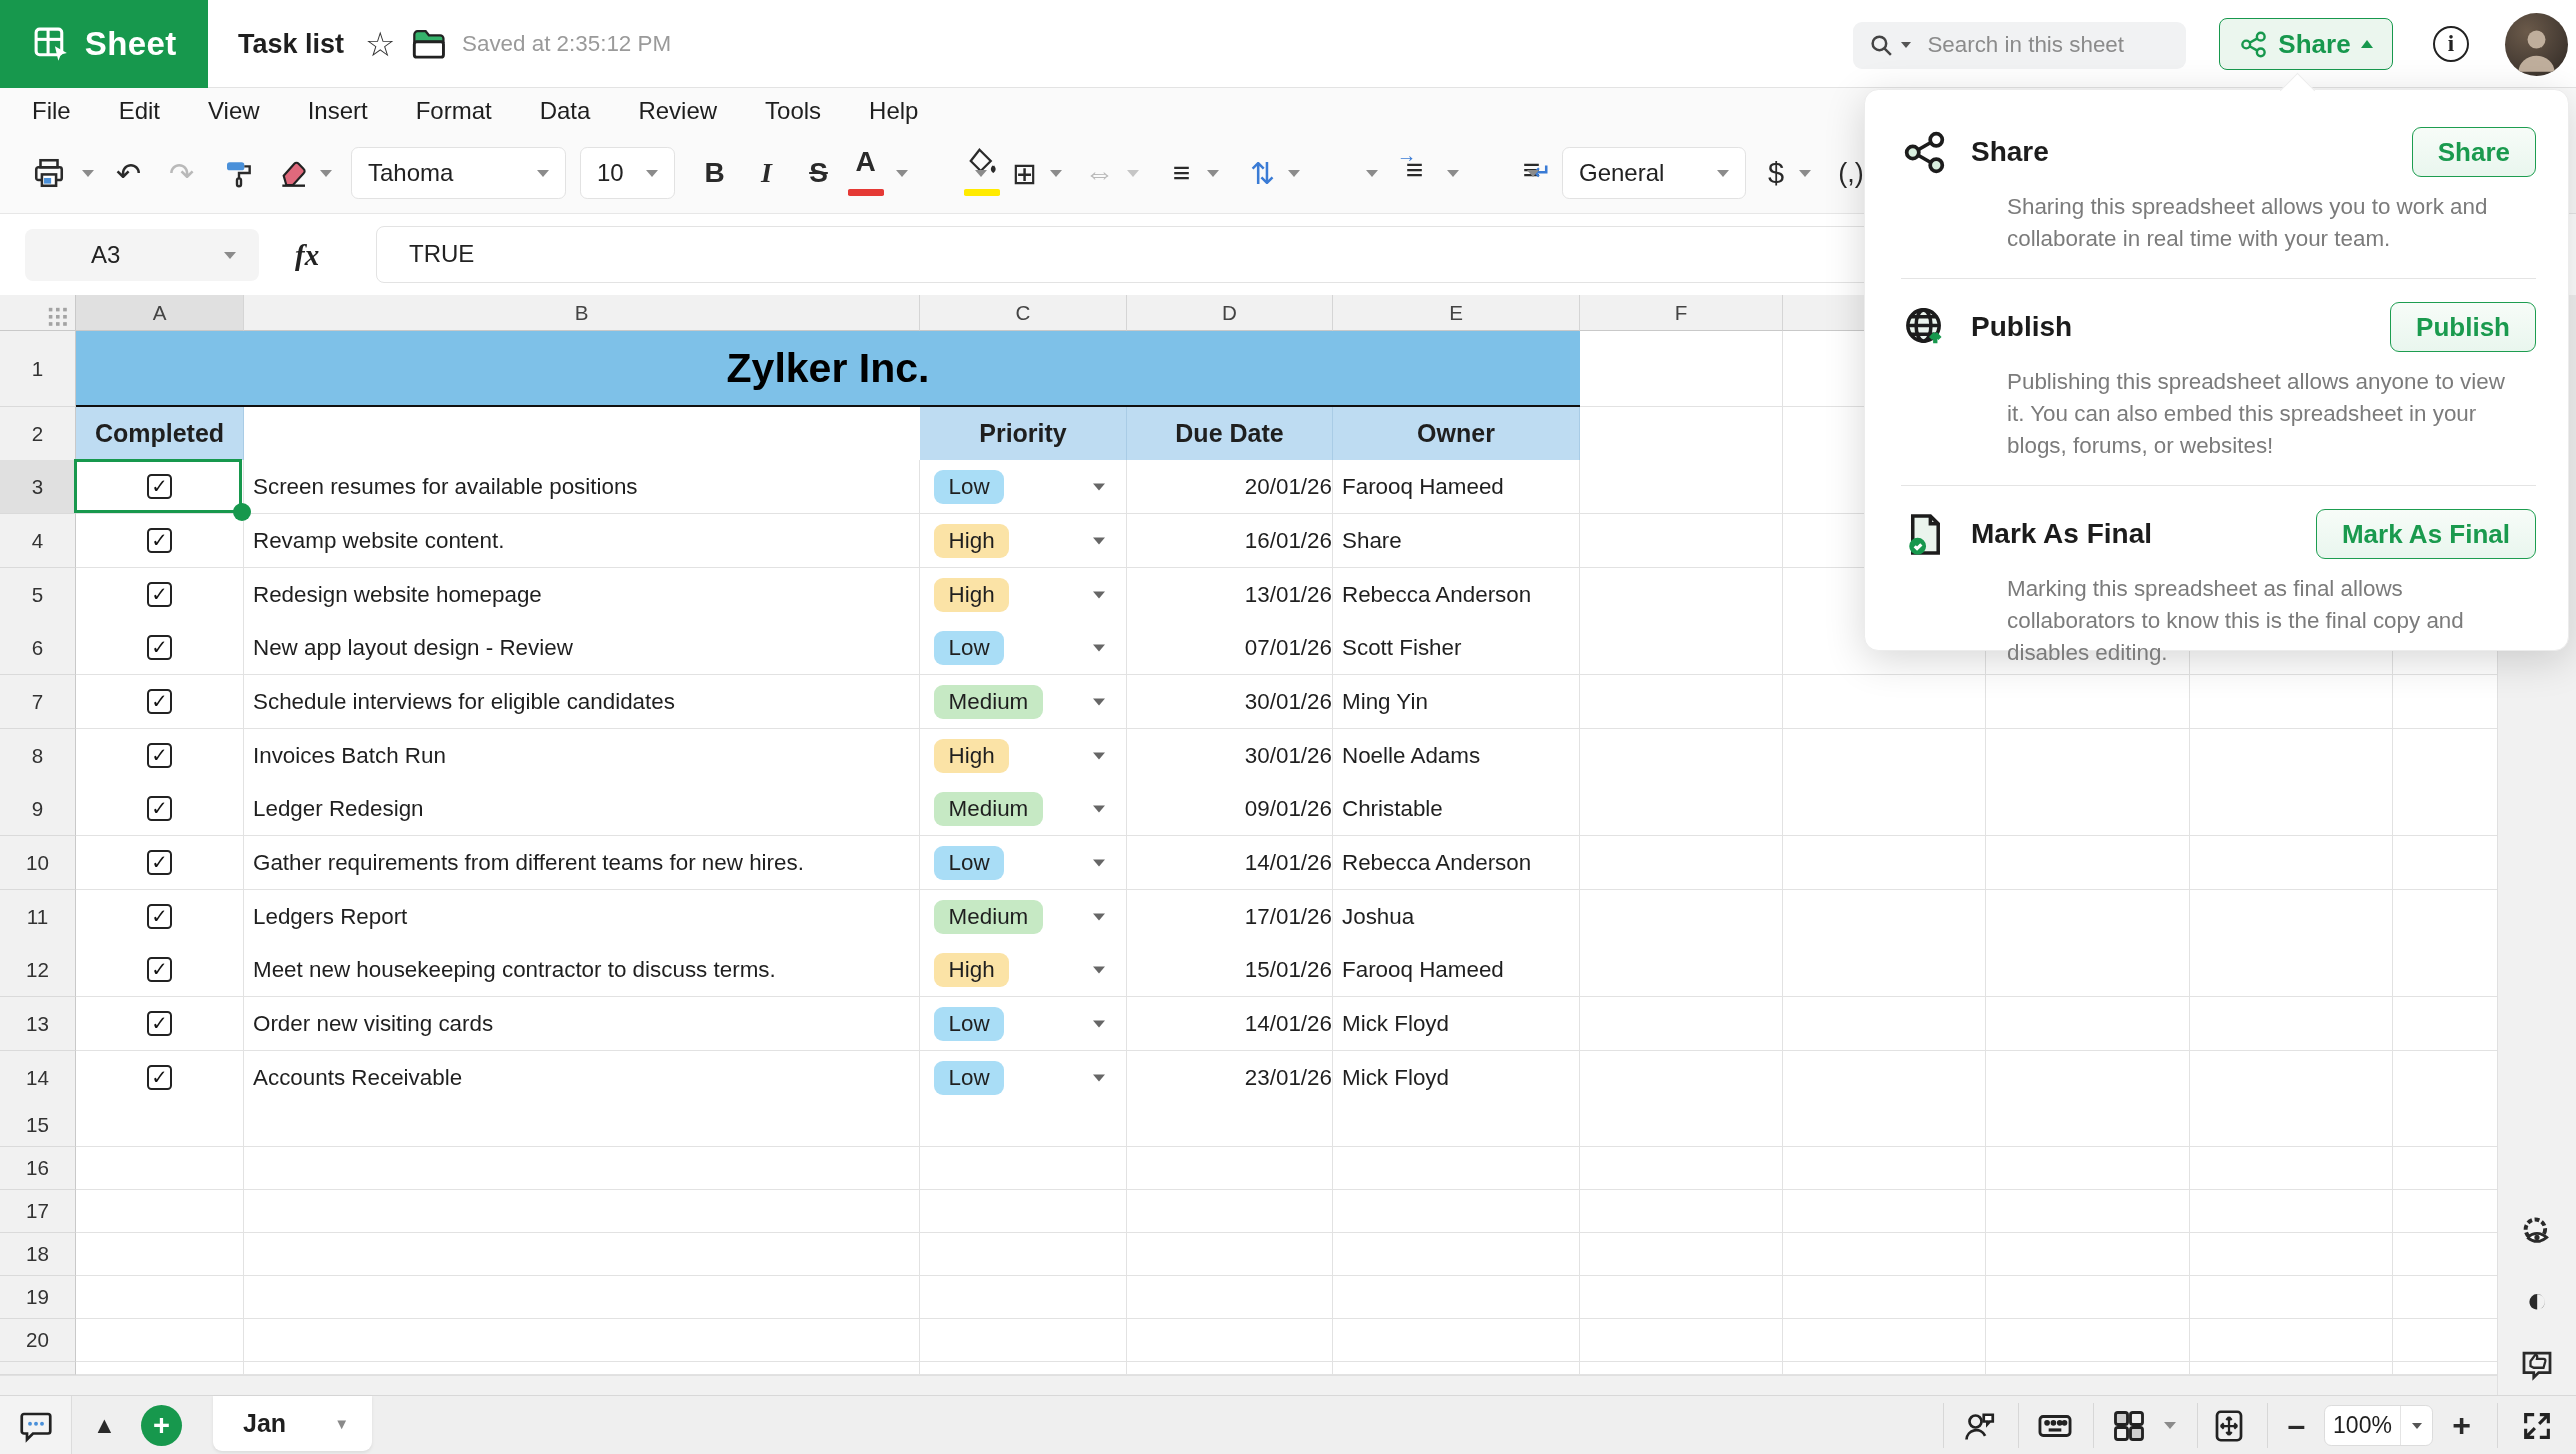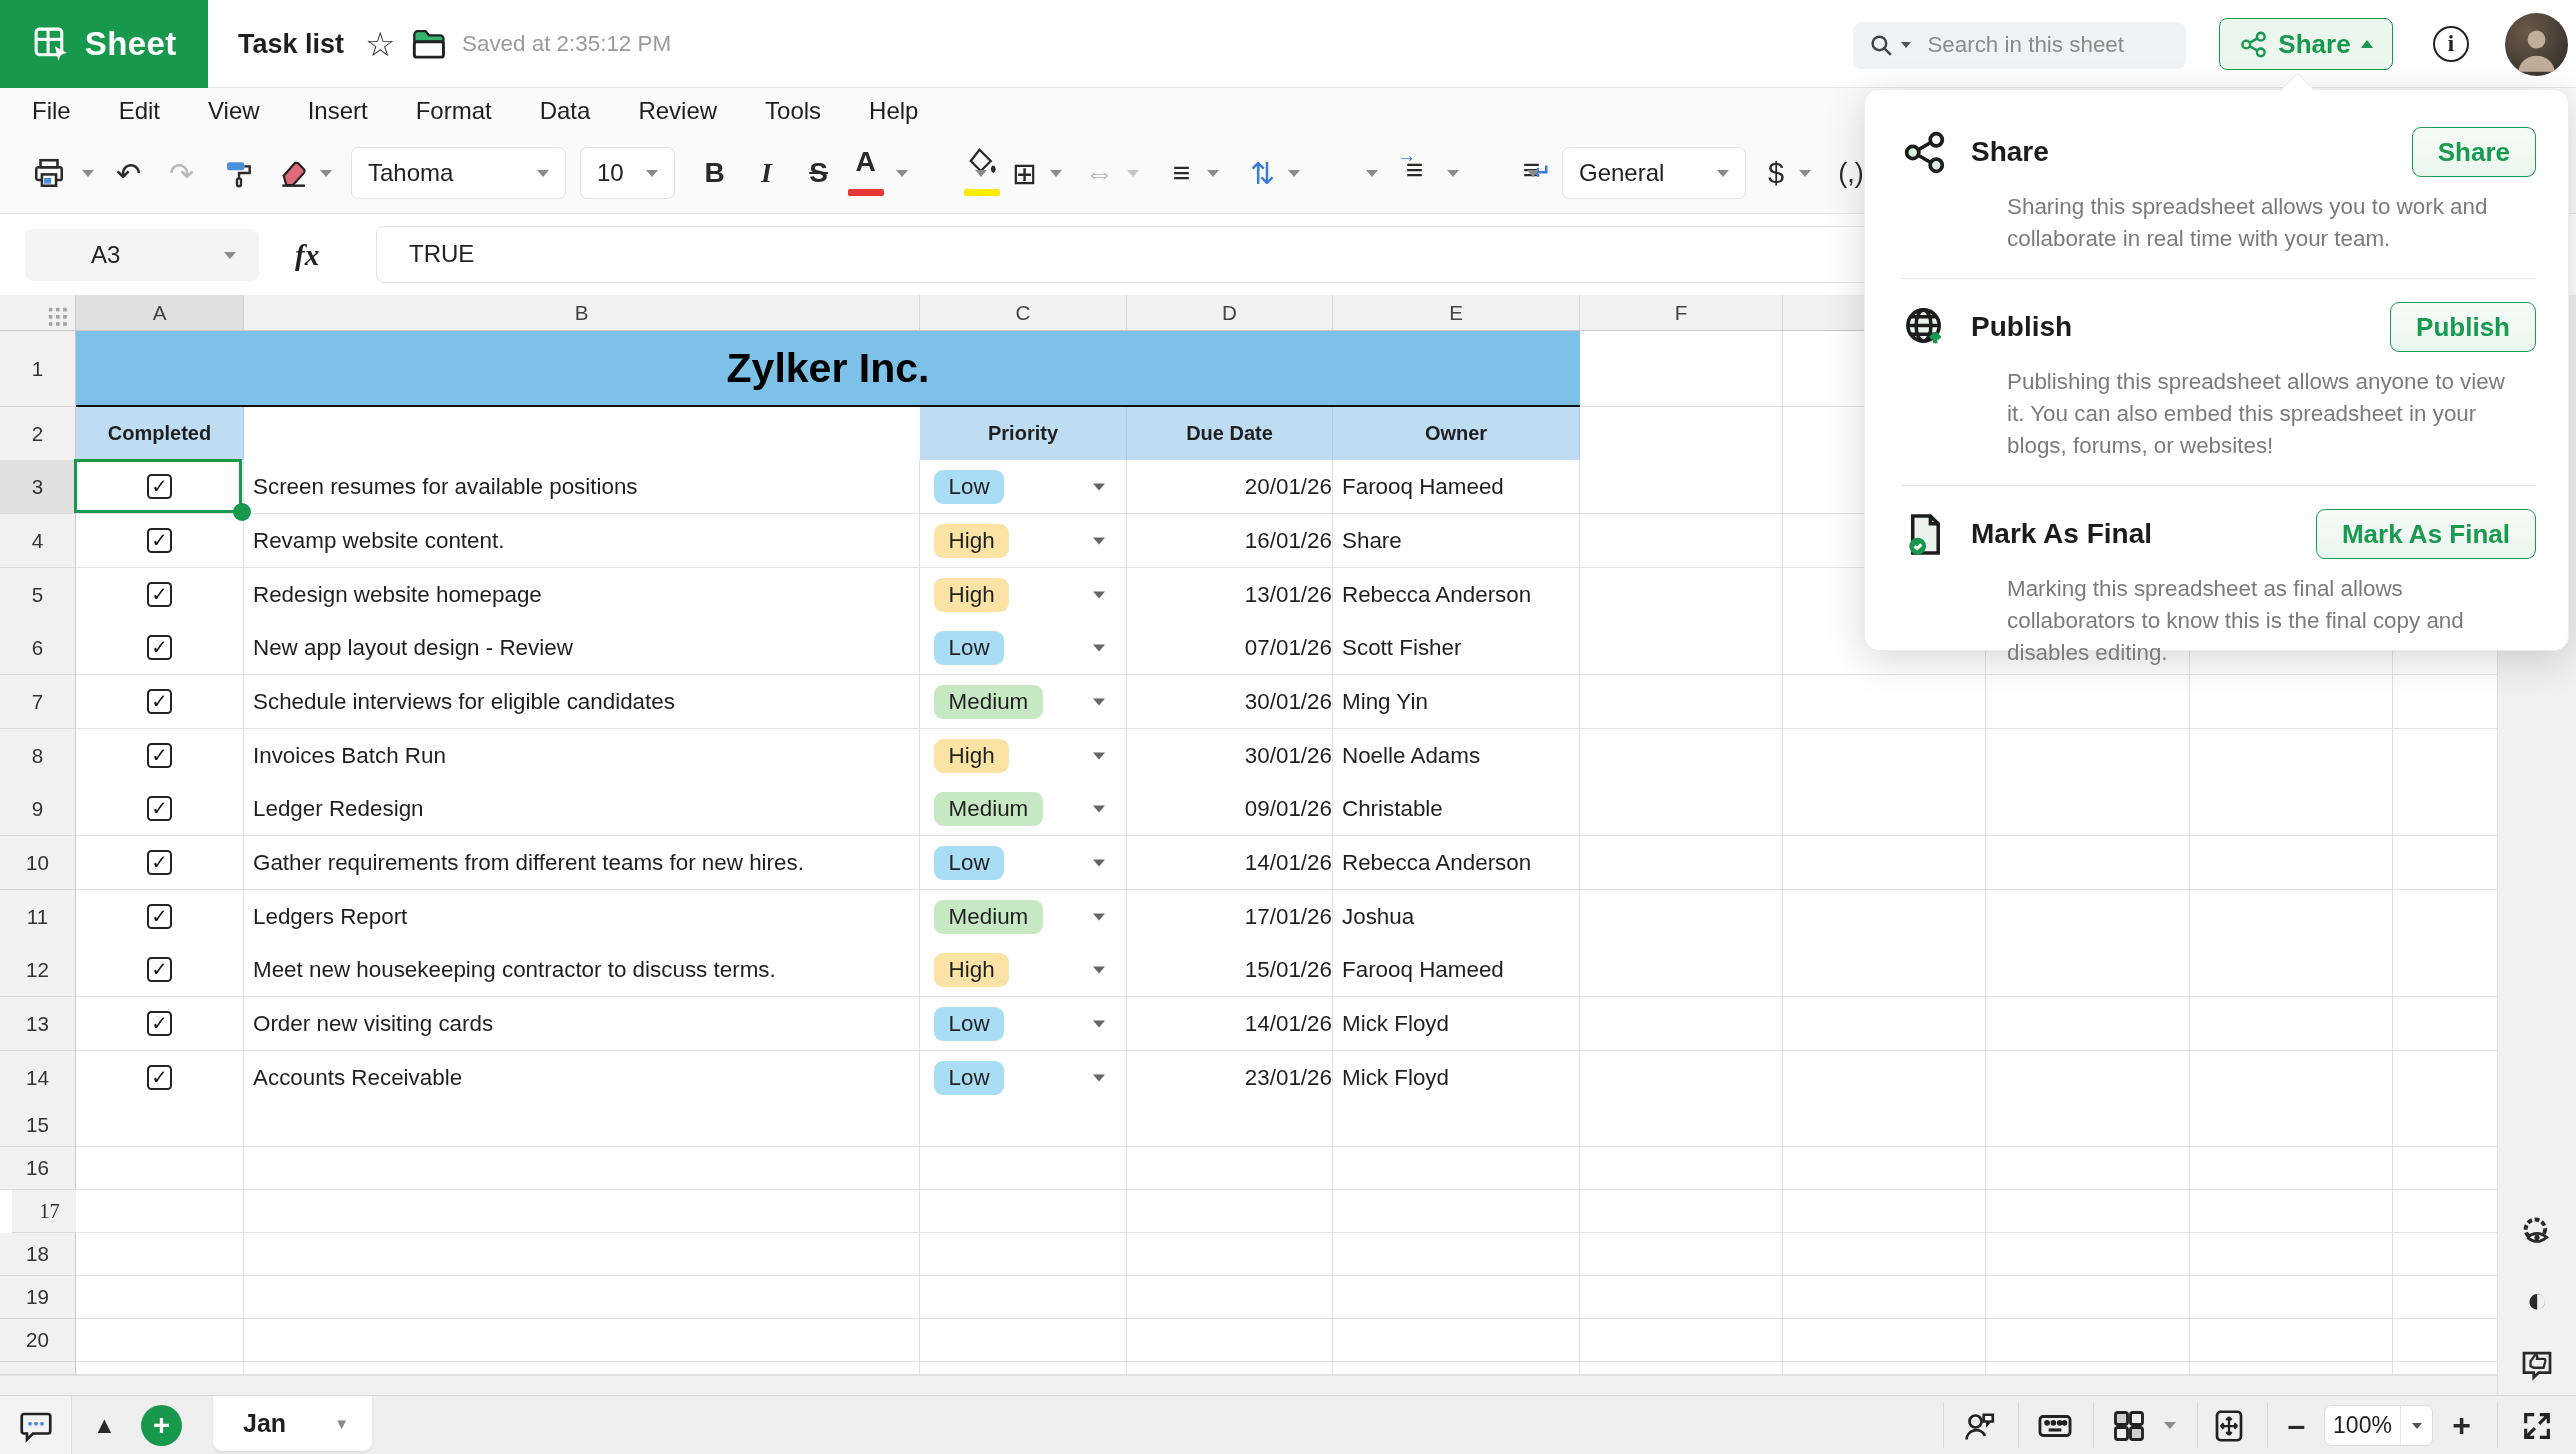--- a/index.html
+++ b/index.html
@@ -51,21 +51,21 @@
   
   #grid { position:absolute; left:0; top:295px; width:2497px; height:1100px; background:#fff; overflow:hidden; }
   .colh, .gut, .cell { position:absolute; }
   .colh { background:#f1f1f1; border-right:0.9px solid #d5d5d5; border-bottom:0.9px solid #c9c9c9; display:flex; align-items:center; justify-content:center; font-size:20.6px; color:#444; }
   .colh.sel { background:#e0e0e0; }
   .gut { background:#f1f1f1; border-right:0.9px solid #c9c9c9; border-bottom:0.9px solid #dadada; display:flex; align-items:center; justify-content:center; font-size:20.6px; color:#333; }
   .gut.sel { background:#e0e0e0; }
   .corner { background:#f1f1f1; border-right:0.9px solid #c9c9c9; border-bottom:0.9px solid #c9c9c9; }
   .cell { border-right:0.9px solid #e2e2e2; border-bottom:0.9px solid #e2e2e2; background:#fff; display:flex; align-items:center; font-size:22.4px; overflow:hidden; white-space:nowrap; }
   .cell.title { background:#7ec1e8; border-bottom:2.7px solid #101010; border-right:none; justify-content:center; font-size:41px; font-weight:700; color:#000; }
-  .cell.hdr { background:#bedcf2; font-weight:700; font-size:20px; justify-content:center; border-right:0.9px solid #a9cce6; border-bottom:0.9px solid #a9cce6; }
+  .cell.hdr { background:#bedcf2; font-weight:700; font-size:25px; justify-content:center; border-right:0.9px solid #a9cce6; border-bottom:0.9px solid #a9cce6; }
   .cbx { width:25px; height:25px; border:2.7px solid #222; border-radius:4.5px; margin:0 auto; display:flex; align-items:center; justify-content:center; font-size:19.7px; font-weight:700; color:#111; cursor:pointer; }
   .badge { height:34px; border-radius:9px; padding:0 14.3px; display:flex; align-items:center; font-size:22.4px; margin-left:14.3px; }
   .pricaret { position:absolute; right:21.5px; top:50%; transform:translateY(-50%); }
   .datecell { justify-content:flex-end; }
   .ownercell { padding-left:9px; }
   .taskcell { padding-left:9px; }
   .selrect { position:absolute; border:3.6px solid #17984d; pointer-events:none; }
   .selhandle { position:absolute; width:18px; height:18px; border-radius:50%; background:#17984d; }
   .scrolltrack { position:absolute; left:0; width:2497px; background:#f1f1f1; border-top:0.9px solid #e0e0e0; }
   .dots { position:absolute; right:5.4px; bottom:4.5px; width:23px; height:19.7px;
@@ -327,21 +327,21 @@
       <div class="gut" style="left: 0px; top: 380px; width: 76px; height: 54px;">7</div>
       <div class="gut" style="left: 0px; top: 434px; width: 76px; height: 54px;">8</div>
       <div class="gut" style="left: 0px; top: 487px; width: 76px; height: 54px;">9</div>
       <div class="gut" style="left: 0px; top: 541px; width: 76px; height: 54px;">10</div>
       <div class="gut" style="left: 0px; top: 595px; width: 76px; height: 54px;">11</div>
       <div class="gut" style="left: 0px; top: 648px; width: 76px; height: 54px;">12</div>
       <div class="gut" style="left: 0px; top: 702px; width: 76px; height: 54px;">13</div>
       <div class="gut" style="left: 0px; top: 756px; width: 76px; height: 54px;">14</div>
       <div class="gut" style="left: 0px; top: 809px; width: 76px; height: 43px;">15</div>
       <div class="gut" style="left: 0px; top: 852px; width: 76px; height: 43px;">16</div>
-      <div class="gut" style="left: 12px; top: 895px; width: 76px; height: 43px; font-family: Liberation Serif, serif;">17</div>
+      <div class="gut" style="left: 0px; top: 895px; width: 76px; height: 43px;">17</div>
       <div class="gut" style="left: 0px; top: 938px; width: 76px; height: 43px;">18</div>
       <div class="gut" style="left: 0px; top: 981px; width: 76px; height: 43px;">19</div>
       <div class="gut" style="left: 0px; top: 1024px; width: 76px; height: 43px;">20</div>
       <div class="gut" style="left: 0px; top: 1067px; width: 76px; height: 12.5px;"></div>
       <div class="cell title" style="left: 76px; top: 36px; width: 1504px; height: 76px;">Zylker Inc.</div>
       <div class="cell" style="left: 1580px; top: 36px; width: 203px; height: 76px;"></div>
       <div class="cell" style="left: 1783px; top: 36px; width: 203px; height: 76px;"></div>
       <div class="cell" style="left: 1986px; top: 36px; width: 204px; height: 76px;"></div>
       <div class="cell" style="left: 2190px; top: 36px; width: 203px; height: 76px;"></div>
       <div class="cell" style="left: 2393px; top: 36px; width: 106px; height: 76px;"></div>

